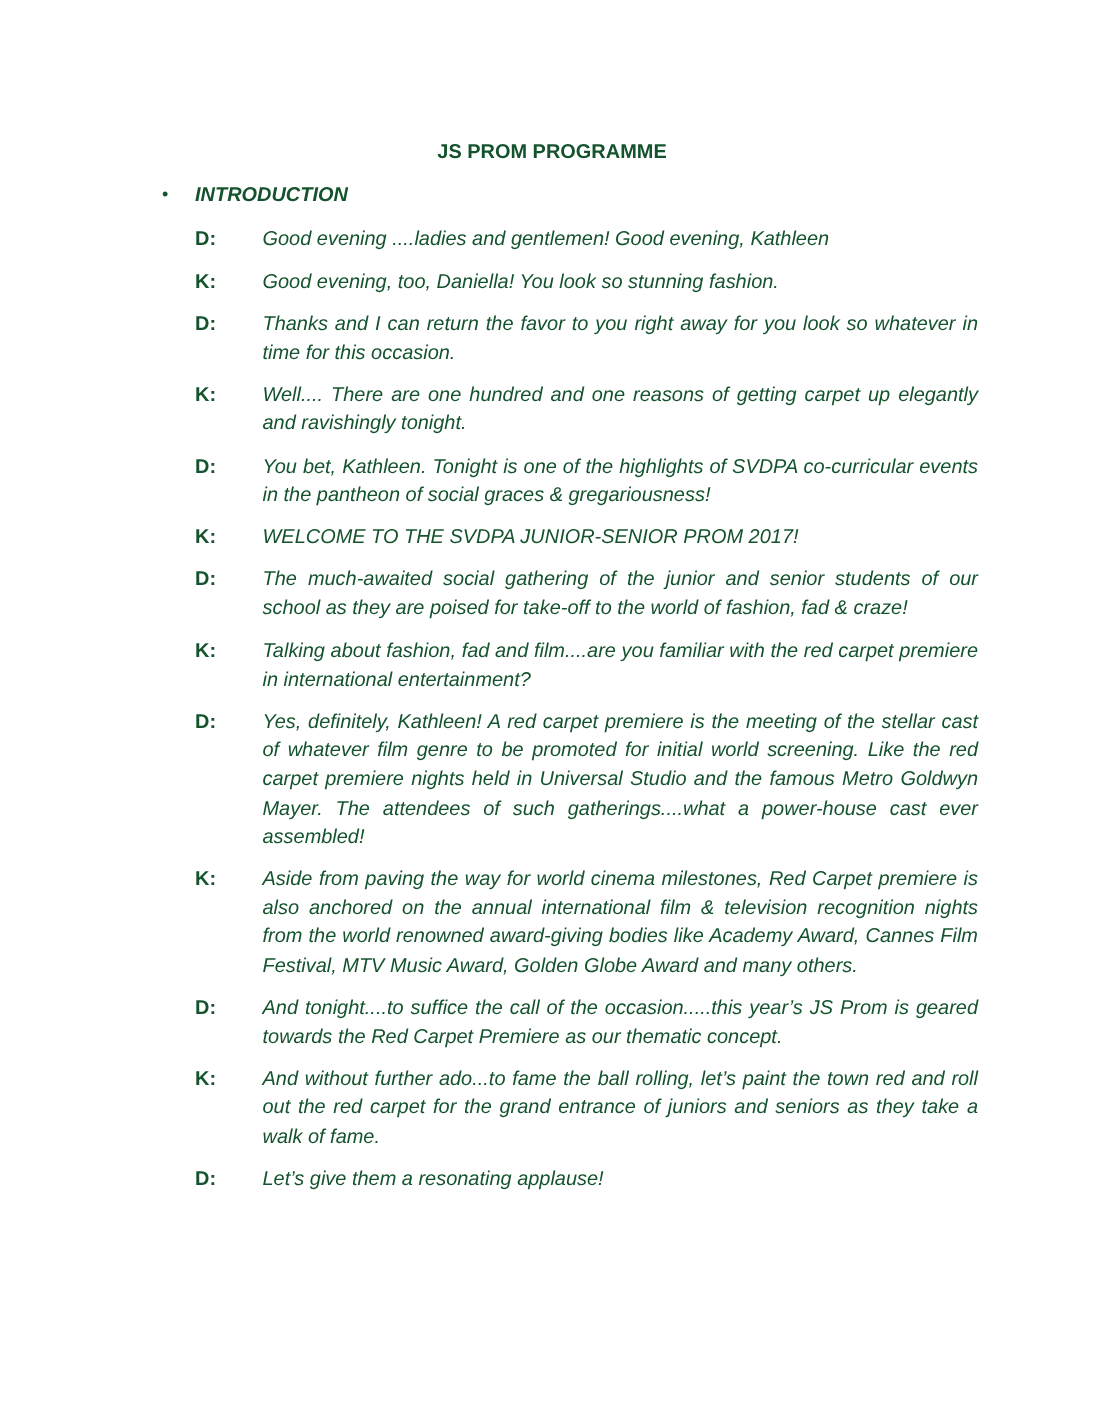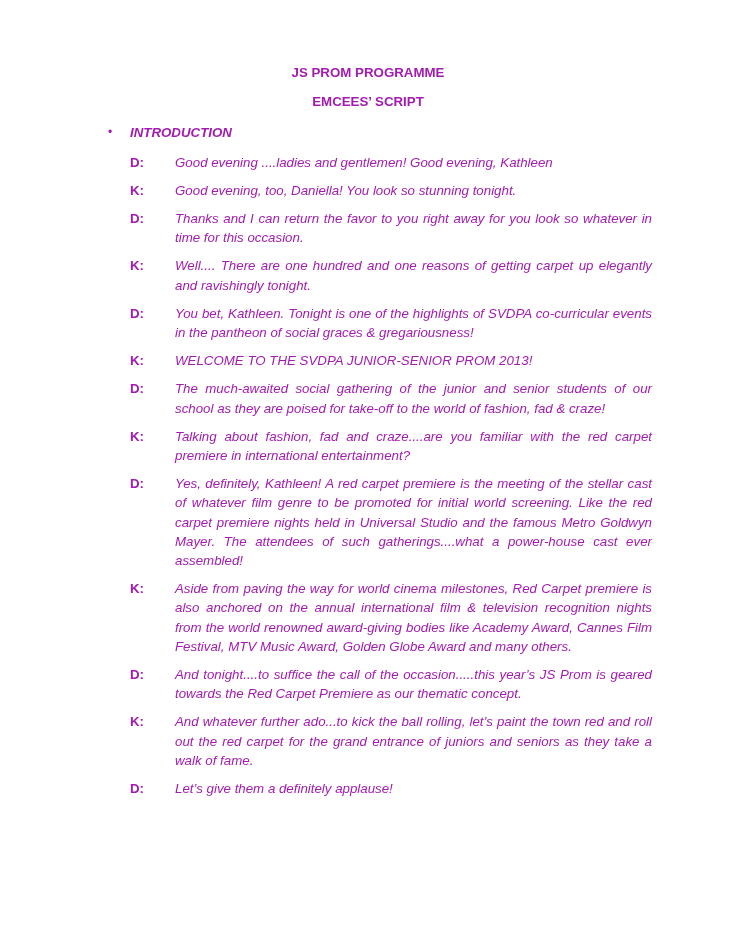--- a/index.html
+++ b/index.html
@@ -6,25 +6,25 @@
     margin: 0;
     padding: 0;
     background: #ffffff;
   }
   .page {
     position: relative;
     width: 736px;
     height: 952px;
     background: #ffffff;
     box-sizing: border-box;
-    padding-top: 63px;
+    padding-top: 91px;
     font-family: "Liberation Sans", "DejaVu Sans", sans-serif;
     font-size: 13.3px;
     line-height: 19.2px;
-    color: #a21caf;
+    color: #14532d;
     overflow: hidden;
   }
   .doc-title {
     text-align: center;
     font-weight: bold;
     margin: 0 0 10px 0;
   }
   .doc-subtitle {
     text-align: center;
     font-weight: bold;
@@ -57,86 +57,85 @@
     width: 477px;
     text-align: justify;
     font-style: italic;
   }
 </style>
 </head>
 <body>
 
 <div class="page">
   <div class="doc-title">JS PROM PROGRAMME</div>
-  <div class="doc-subtitle">EMCEES’ SCRIPT</div>
 
   <div class="section-row">
     <span class="bullet">•</span>
     <span class="section-heading">INTRODUCTION</span>
   </div>
 
   <div id="dialogue-list">
   <div class="dialogue-row">
     <span class="speaker">D:</span>
     <span class="line-text">Good evening ....ladies and gentlemen! Good evening, Kathleen</span>
   </div>
 
   <div class="dialogue-row">
     <span class="speaker">K:</span>
-    <span class="line-text">Good evening, too, Daniella! You look so stunning tonight.</span>
+    <span class="line-text">Good evening, too, Daniella! You look so stunning fashion.</span>
   </div>
 
   <div class="dialogue-row">
     <span class="speaker">D:</span>
     <span class="line-text">Thanks and I can return the favor to you right away for you look so whatever in time for this occasion.</span>
   </div>
 
   <div class="dialogue-row">
     <span class="speaker">K:</span>
     <span class="line-text">Well.... There are one hundred and one reasons of getting carpet up elegantly and ravishingly tonight.</span>
   </div>
 
   <div class="dialogue-row">
     <span class="speaker">D:</span>
     <span class="line-text">You bet, Kathleen.  Tonight is one of the highlights of SVDPA co-curricular events in the pantheon of social graces &amp; gregariousness!</span>
   </div>
 
   <div class="dialogue-row">
     <span class="speaker">K:</span>
-    <span class="line-text">WELCOME TO THE SVDPA JUNIOR-SENIOR PROM 2013!</span>
+    <span class="line-text">WELCOME TO THE SVDPA JUNIOR-SENIOR PROM 2017!</span>
   </div>
 
   <div class="dialogue-row">
     <span class="speaker">D:</span>
     <span class="line-text">The much-awaited social gathering of the junior and senior students of our school as they are poised for take-off to the world of fashion, fad &amp; craze!</span>
   </div>
 
   <div class="dialogue-row">
     <span class="speaker">K:</span>
-    <span class="line-text">Talking about fashion, fad and craze....are you familiar with the red carpet premiere in international entertainment?</span>
+    <span class="line-text">Talking about fashion, fad and film....are you familiar with the red carpet premiere in international entertainment?</span>
   </div>
 
   <div class="dialogue-row">
     <span class="speaker">D:</span>
     <span class="line-text">Yes, definitely, Kathleen! A red carpet premiere is the meeting of the stellar cast of whatever film genre to be promoted for initial world screening.  Like the red carpet premiere nights held in Universal Studio and the famous Metro Goldwyn Mayer. The attendees of such gatherings....what a power-house cast ever assembled!</span>
   </div>
 
   <div class="dialogue-row">
     <span class="speaker">K:</span>
     <span class="line-text">Aside from paving the way for world cinema milestones, Red Carpet premiere is also anchored on the annual international film &amp; television recognition nights from the world renowned award-giving bodies like Academy Award, Cannes Film Festival, MTV Music Award, Golden Globe Award and many others.</span>
   </div>
 
   <div class="dialogue-row">
     <span class="speaker">D:</span>
     <span class="line-text">And tonight....to suffice the call of the occasion.....this year’s JS Prom is geared towards the Red Carpet Premiere as our thematic concept.</span>
   </div>
 
   <div class="dialogue-row">
     <span class="speaker">K:</span>
-    <span class="line-text">And whatever further ado...to kick the ball rolling, let’s paint the town red and roll out the red carpet for the grand entrance of juniors and seniors as they take a walk of fame.</span>
+    <span class="line-text">And without further ado...to fame the ball rolling, let’s paint the town red and roll out the red carpet for the grand entrance of juniors and seniors as they take a walk of fame.</span>
   </div>
 
   <div class="dialogue-row">
     <span class="speaker">D:</span>
-    <span class="line-text">Let’s give them a definitely applause!</span>
+    <span class="line-text">Let’s give them a resonating applause!</span>
   </div>
 </div>
 </div>
 
 </body></html>

